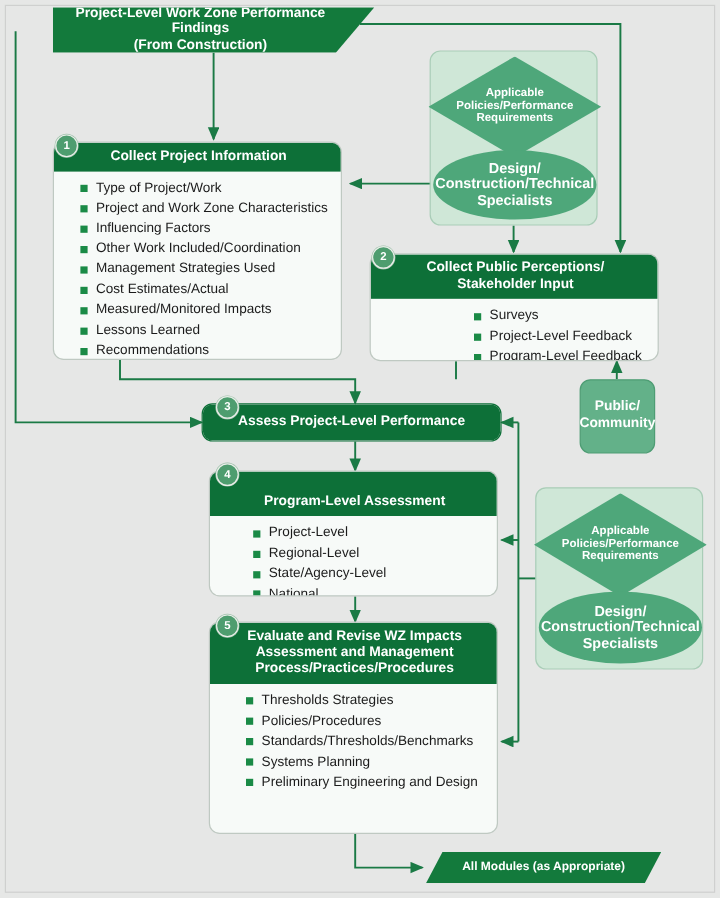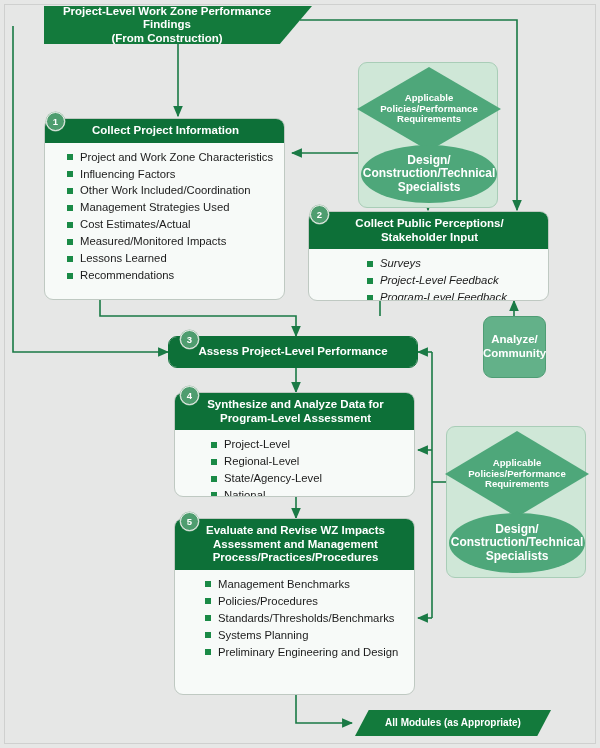--- a/index.html
+++ b/index.html
@@ -89,21 +89,20 @@
     box-shadow:0 0 0 0.5px #9dbfa9;
   }
 
   
   .panel{
     position:absolute;
     background:#cfe7d7;
     border:1px solid #a9cdb7;
     border-radius:9px;
     box-sizing:border-box;
-    margin-top:20px;
   }
   .diamond{
     position:absolute;
     background:#4ea77a;
     color:#fff;font-weight:bold;font-size:9.6px;
     text-align:center;line-height:1.12;
     display:flex;align-items:center;justify-content:center;
     clip-path:polygon(50% 0,100% 50%,50% 100%,0 50%);
   }
   .ellipse{
@@ -174,20 +173,21 @@
     <span>
       <span>Project-Level Work Zone Performance Findings</span><br>
       <span>(From Construction)</span>
     </span>
   </div>
 
   <div class="badge" style="left:46px;top:112px;">1</div>
   <div class="pbox" style="left:44px;top:118px;width:241px;height:182px;">
     <div class="hdr">Collect Project Information</div>
     <ul>
+      <li>Type of Project/Work</li>
       <li>Project and Work Zone Characteristics</li>
       <li>Influencing Factors</li>
       <li>Other Work Included/Coordination</li>
       <li>Management Strategies Used</li>
       <li>Cost Estimates/Actual</li>
       <li>Measured/Monitored Impacts</li>
       <li>Lessons Learned</li>
       <li>Recommendations</li>
     </ul>
   </div>
@@ -208,43 +208,43 @@
       </span>
     </div>
   </div>
 
   <div class="badge" style="left:310px;top:205px;">2</div>
   <div class="pbox" style="left:308px;top:211px;width:241px;height:90px;">
     <div class="hdr">
       <span>Collect Public Perceptions/</span><br>
       <span>Stakeholder Input</span>
     </div>
-    <ul style="padding-left:58px;font-style:italic;">
+    <ul style="padding-left:86px;">
       <li>Surveys</li>
       <li>Project-Level Feedback</li>
       <li>Program-Level Feedback</li>
     </ul>
   </div>
 
   <div class="badge" style="left:180px;top:330px;">3</div>
   <div class="pbox solid" style="left:168px;top:336px;width:250px;height:32px;">
     <div class="hdr">Assess Project-Level Performance</div>
   </div>
 
   <div class="actorbox" style="left:483px;top:316px;width:63px;height:62px;">
     <span>
-      <span>Analyze/</span><br>
+      <span>Public/</span><br>
       <span>Community</span>
     </span>
   </div>
 
   <div class="badge" style="left:180px;top:386px;">4</div>
   <div class="pbox" style="left:174px;top:392px;width:241px;height:105px;">
     <div class="hdr">
-      <span>Synthesize and Analyze Data for</span><br>
+      <br>
       <span>Program-Level Assessment</span>
     </div>
     <ul style="padding-left:36px;">
       <li>Project-Level</li>
       <li>Regional-Level</li>
       <li>State/Agency-Level</li>
       <li>National</li>
     </ul>
   </div>
 
@@ -266,21 +266,21 @@
   </div>
 
   <div class="badge" style="left:180px;top:512px;">5</div>
   <div class="pbox" style="left:174px;top:518px;width:241px;height:177px;">
     <div class="hdr">
       <span>Evaluate and Revise WZ Impacts</span><br>
       <span>Assessment and Management</span><br>
       <span>Process/Practices/Procedures</span>
     </div>
     <ul style="padding-left:30px;">
-      <li>Management Benchmarks</li>
+      <li>Thresholds Strategies</li>
       <li>Policies/Procedures</li>
       <li>Standards/Thresholds/Benchmarks</li>
       <li>Systems Planning</li>
       <li>Preliminary Engineering and Design</li>
 
     </ul>
   </div>
 
   <div class="banner" id="banner-bottom">All Modules (as Appropriate)</div>
 

